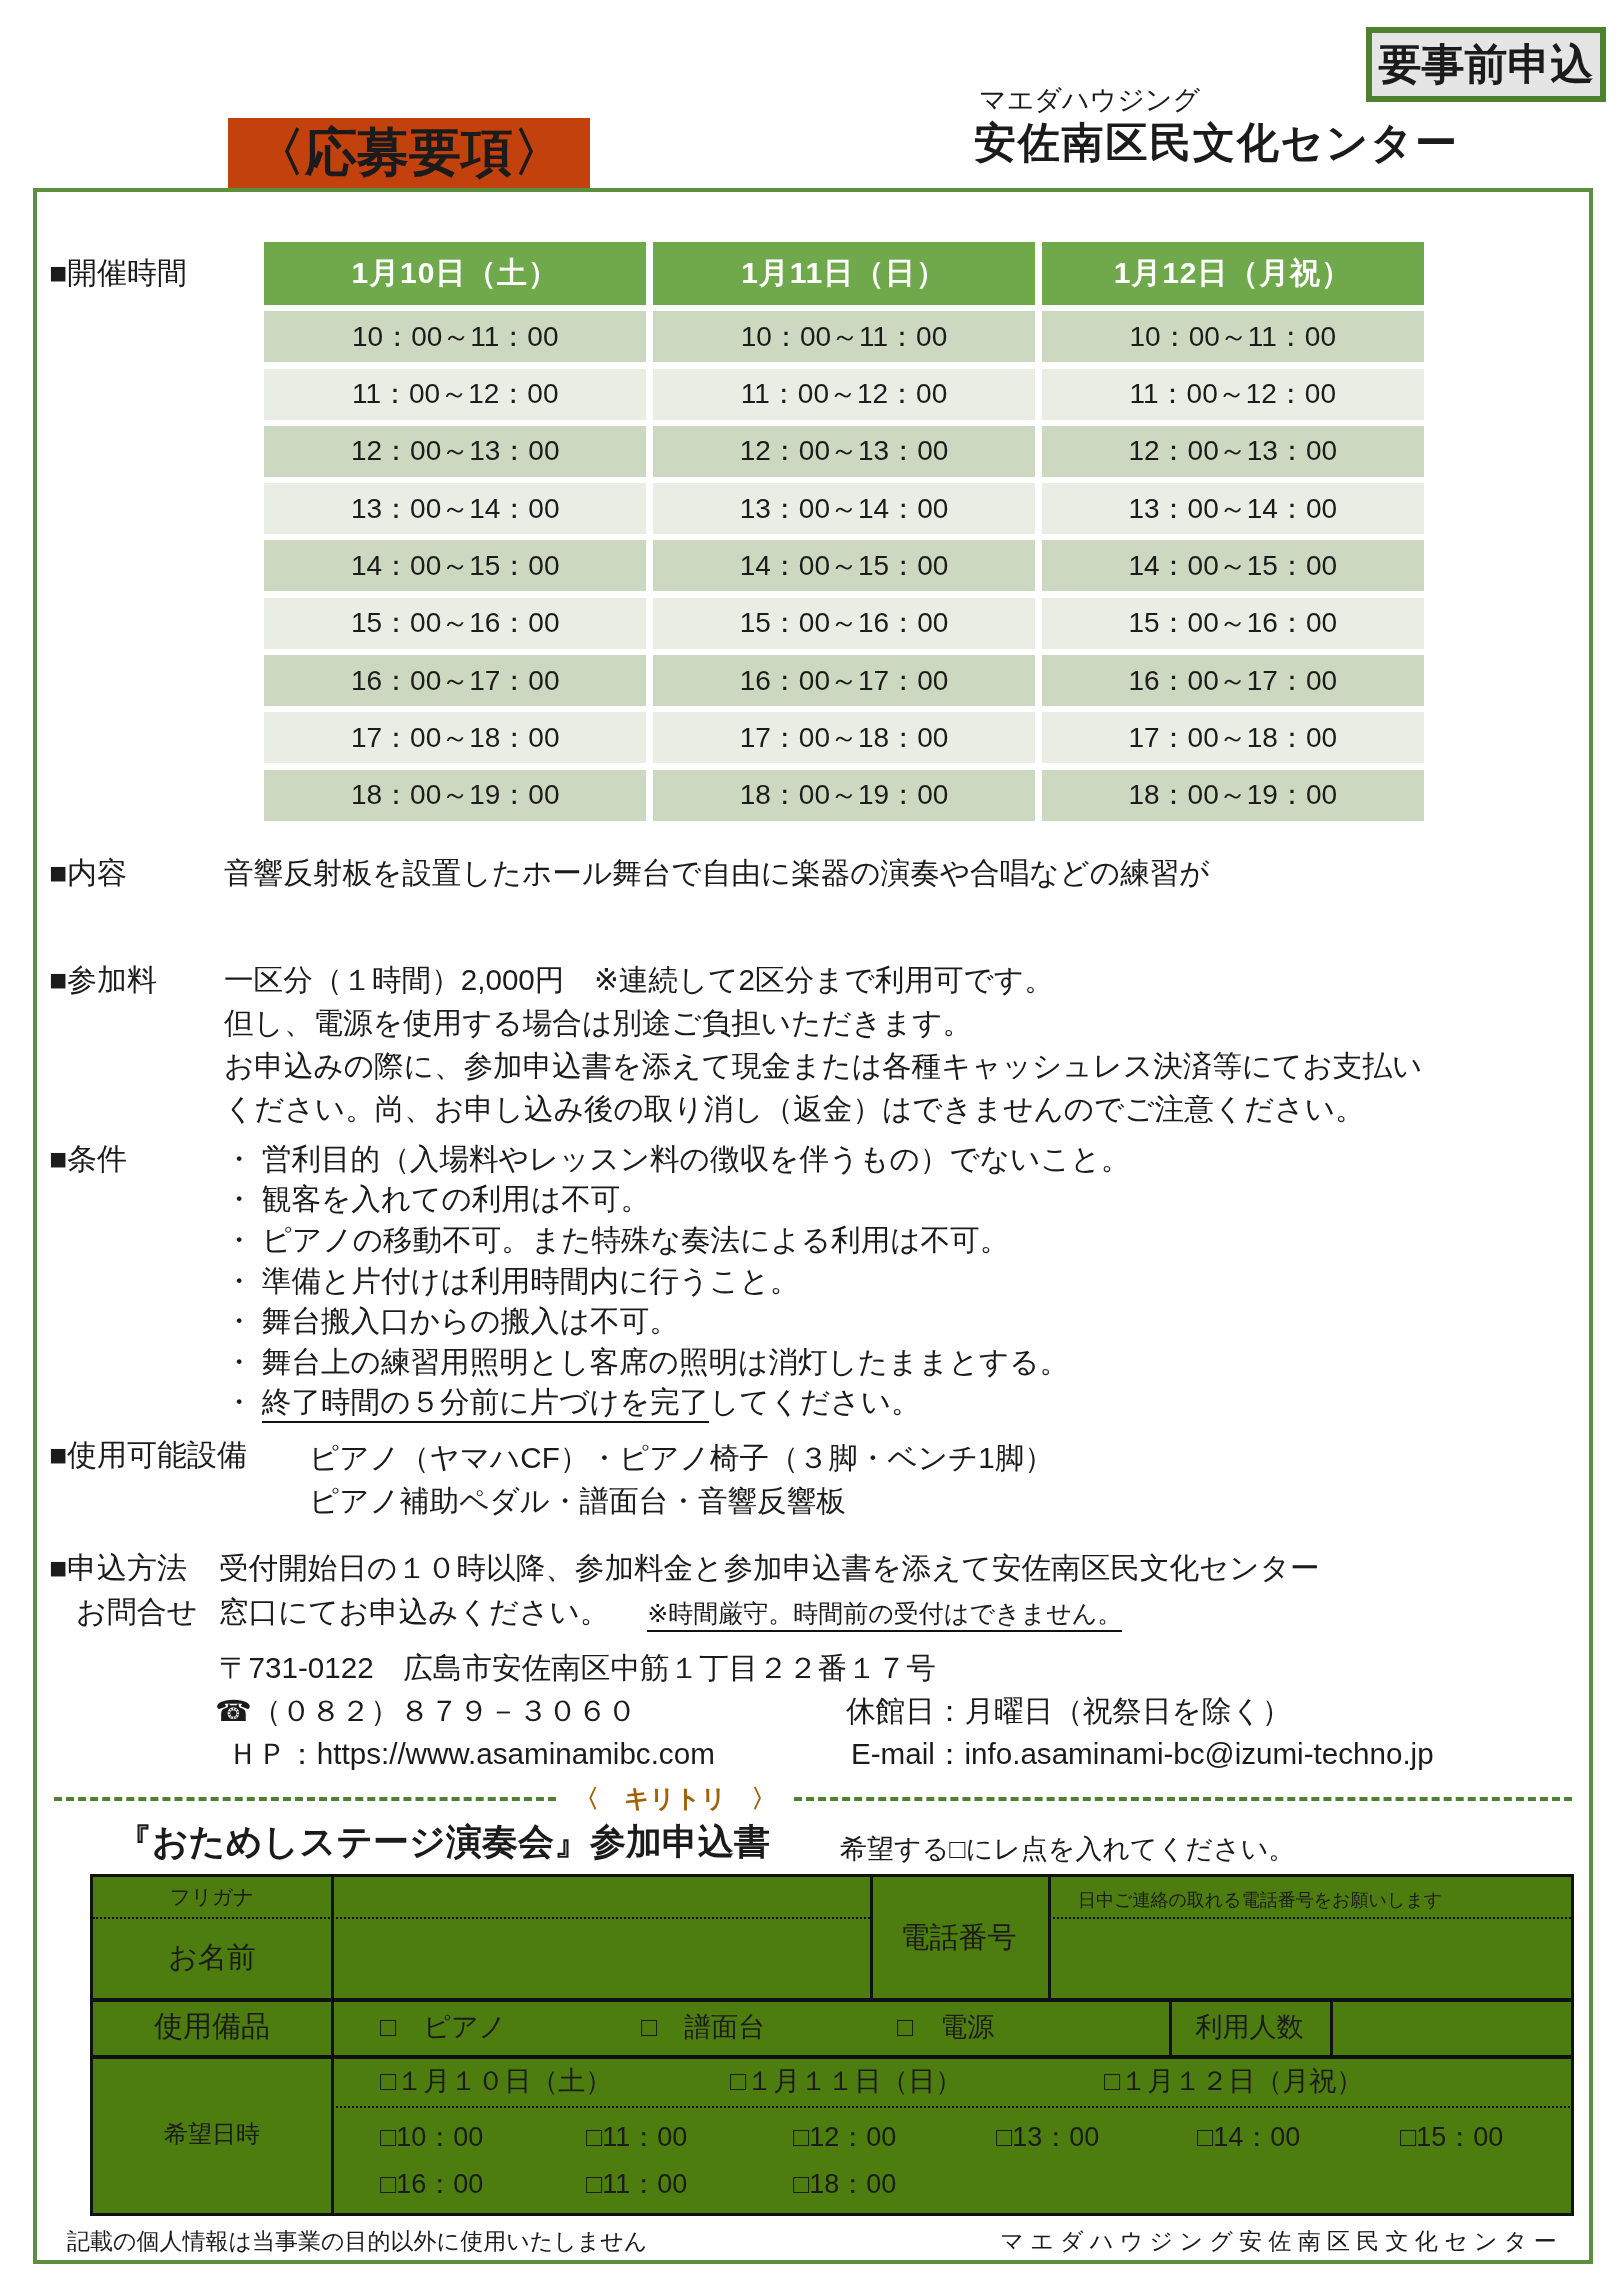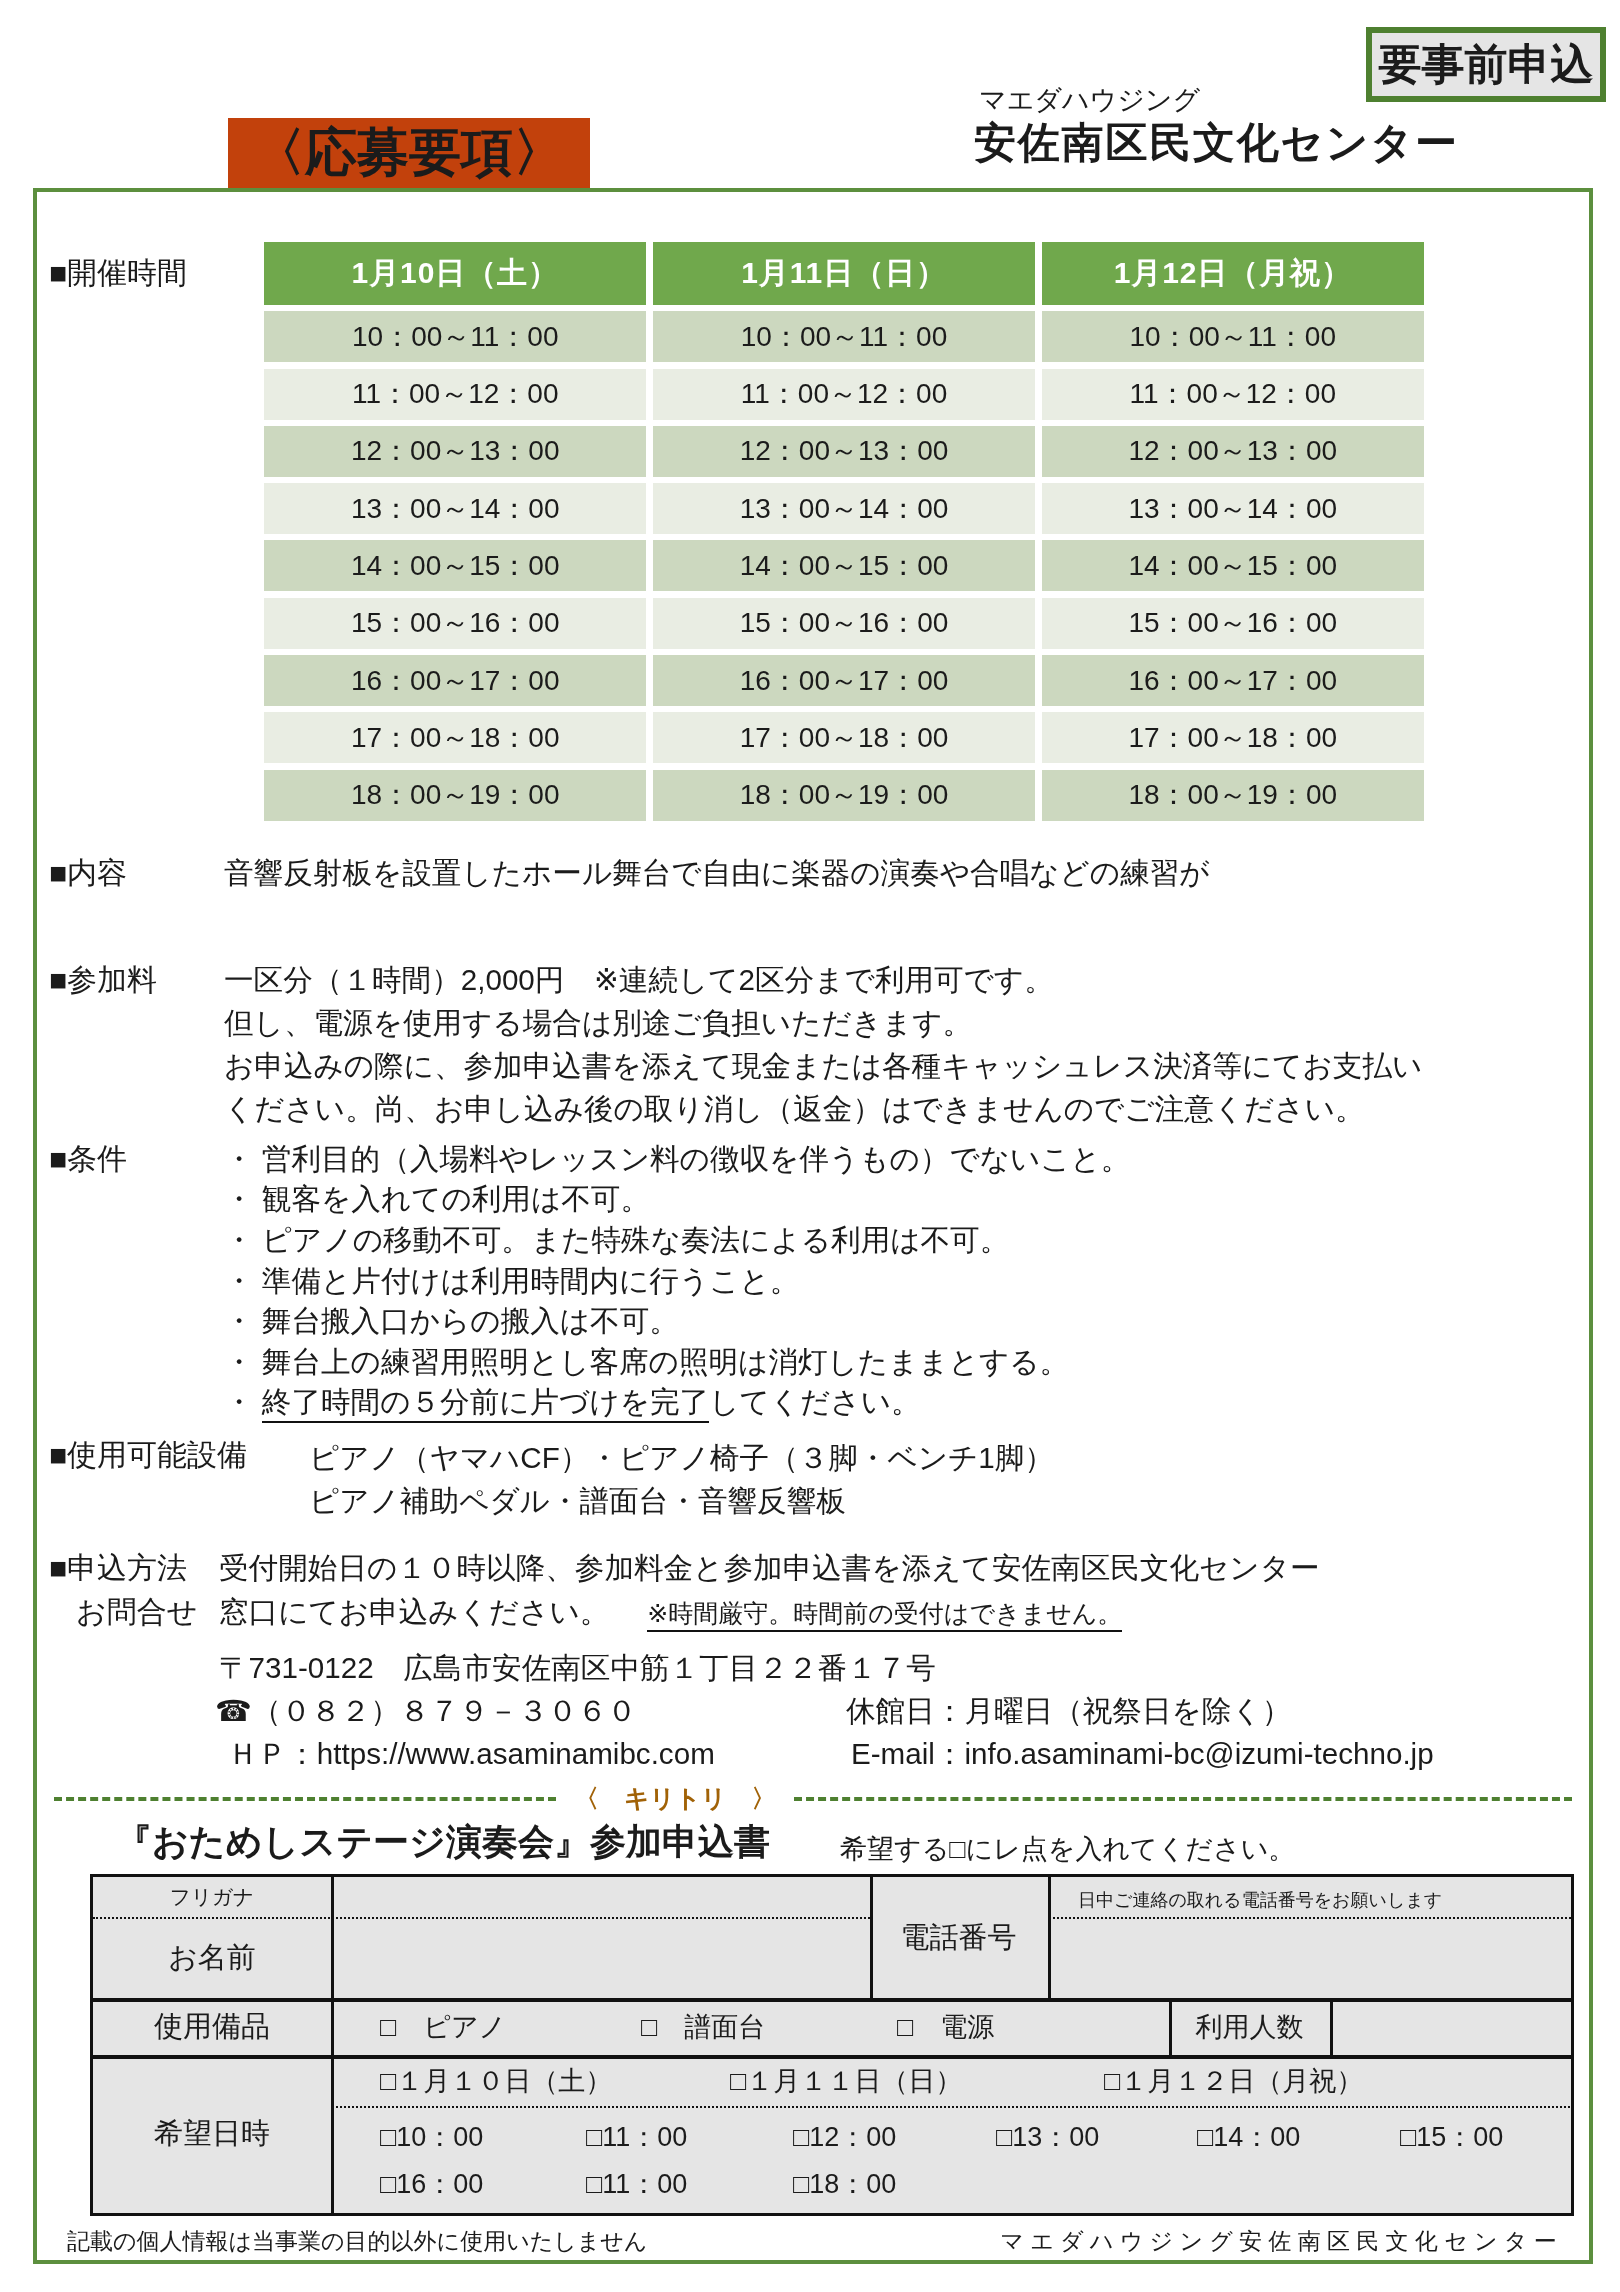--- a/index.html
+++ b/index.html
@@ -30,21 +30,21 @@
   .gap{display:inline-block;width:38px;}
   
   .cutline{position:absolute;left:54px;top:1782px;width:1518px;display:flex;align-items:center;gap:18px;}
   .cutdash{border-top:4.5px dashed #4e8030;height:0;}
   .cutdash.l{flex:0 0 502px;}
   .cutdash.r{flex:1;}
   .cuttext{color:#a16207;font-weight:bold;font-size:25px;white-space:nowrap;}
   
   .formtitle{position:absolute;left:116px;top:1818px;font-size:36px;font-weight:bold;white-space:nowrap;}
   .formhint{position:absolute;left:840px;top:1831px;font-size:27px;white-space:nowrap;}
-  .ftable{position:absolute;left:90px;top:1874px;width:1478px;height:336px;border:3.6px solid #111;box-sizing:content-box;background:#e5e5e5;text-decoration:underline;}
+  .ftable{position:absolute;left:90px;top:1874px;width:1478px;height:336px;border:3.6px solid #111;box-sizing:content-box;background:#4d7c0f;text-decoration:underline;}
   .vline,.hline{position:absolute;background:#111;}
   .dot{position:absolute;border-top:2.7px dotted #111;height:0;}
   .fcell{position:absolute;display:flex;align-items:center;justify-content:center;white-space:nowrap;}
   .fopt{position:absolute;display:flex;align-items:center;font-size:27px;white-space:nowrap;}
   .footl{position:absolute;left:67px;top:2226px;font-size:23px;white-space:nowrap;}
   .footr{position:absolute;right:57px;top:2226px;font-size:23px;letter-spacing:6.3px;white-space:nowrap;}
 </style>
 </head>
 <body>
 
@@ -174,21 +174,21 @@
       <div class="abs" style="left:985px;top:10.7px;font-size:18px;white-space:nowrap;">日中ご連絡の取れる電話番号をお願いします</div>
       <div class="fcell" style="left:957px;top:43px;width:520px;height:78px;"></div>
 
       <div class="fcell" style="left:0;top:121px;width:238px;height:57px;font-size:29px;">使用備品</div>
       <div class="fopt" style="left:287px;top:121px;height:57px;">□　ピアノ</div>
       <div class="fopt" style="left:548px;top:121px;height:57px;">□　譜面台</div>
       <div class="fopt" style="left:804px;top:121px;height:57px;">□　電源</div>
       <div class="fcell" style="left:1076px;top:121px;width:161px;height:57px;font-size:27px;">利用人数</div>
       <div class="fcell" style="left:1239px;top:124px;width:238px;height:54px;"></div>
 
-      <div class="fcell" style="left:0;top:178px;width:238px;height:158px;font-size:29px;">希望日時</div>
+      <div class="fcell" style="left:0;top:178px;width:238px;height:158px;font-size:24px;">希望日時</div>
       <div class="fopt" style="left:287px;top:178px;height:51px;">□１月１０日（土）</div>
       <div class="fopt" style="left:637px;top:178px;height:51px;">□１月１１日（日）</div>
       <div class="fopt" style="left:1011px;top:178px;height:51px;">□１月１２日（月祝）</div>
 
       <div class="fopt" style="left:287px;top:235px;height:49px;">□10：00</div>
       <div class="fopt" style="left:493px;top:235px;height:49px;">□11：00</div>
       <div class="fopt" style="left:700px;top:235px;height:49px;">□12：00</div>
       <div class="fopt" style="left:903px;top:235px;height:49px;">□13：00</div>
       <div class="fopt" style="left:1104px;top:235px;height:49px;">□14：00</div>
       <div class="fopt" style="left:1307px;top:235px;height:49px;">□15：00</div>

